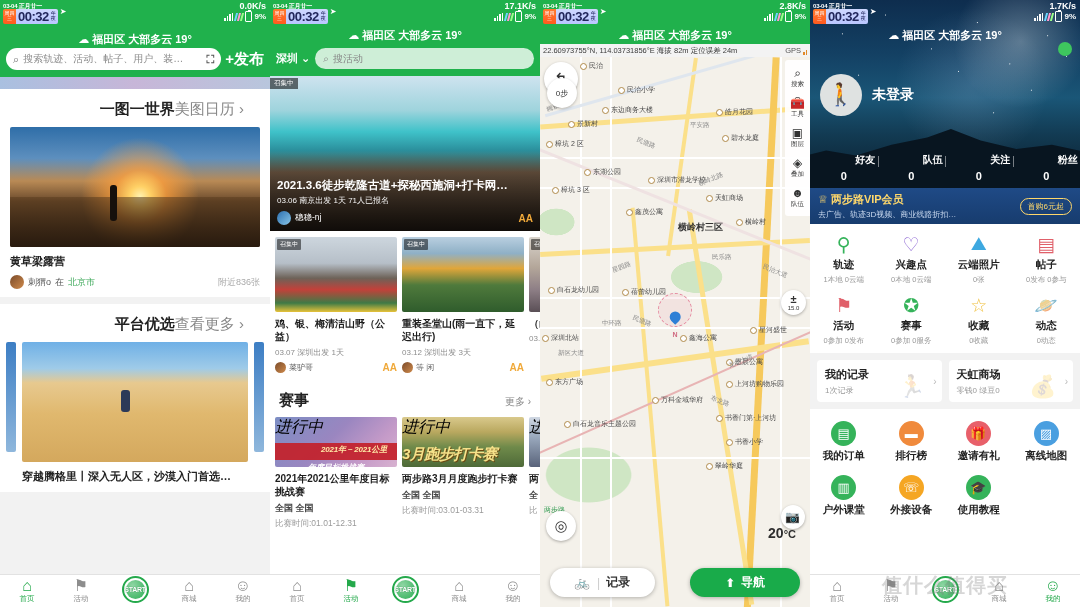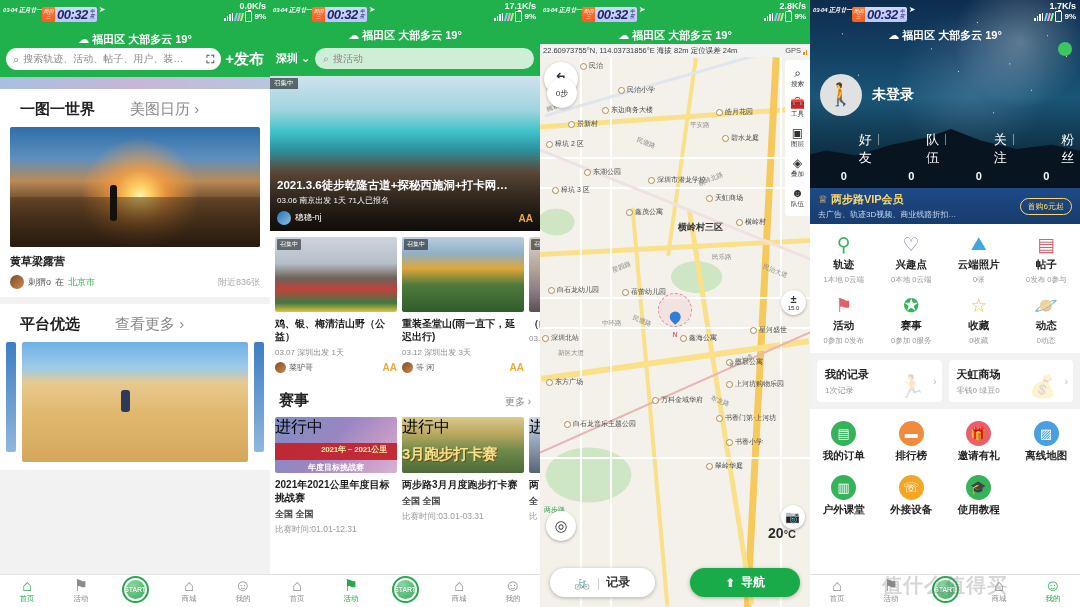--- a/index.html
+++ b/index.html
@@ -12,21 +12,21 @@
   .panel { width: 270px; height: 607px; position: relative; overflow: hidden; background: #fff; }
 
   
   .statusbar {
     height: 26px; position: relative; display: flex; align-items: center;
     color: #fff; font-size: 8px; flex-shrink: 0; overflow: hidden;
   }
   .statusbar.on-green { background: #20b14c; }
   .statusbar.on-image { background: transparent; }
   .sb-left { display: flex; align-items: flex-end; gap: 2px; padding-left: 3px; }
-  .sb-datebox { display: flex; flex-direction: row; line-height: 1; font-style: italic; }
+  .sb-datebox { display: flex; flex-direction: column; line-height: 1; }
   .sb-dateline { font-size: 6px; letter-spacing: -0.2px; white-space: nowrap; color:#fff; font-weight:bold; }
   .sb-clockrow { display: flex; align-items: stretch; height: 15px; }
   .sb-cal {
     width: 13px; background: linear-gradient(#ff7a2f,#ff5a1f); color: #fff;
     font-size: 5px; display: flex; flex-direction: column; align-items: center;
     justify-content: center; line-height: 1.05; border-radius: 2px 0 0 2px;
   }
   .sb-time {
     background: linear-gradient(#cfd8ff,#b9c6ff); color: #22275c; font-weight: bold;
     font-size: 13px; padding: 0 2px; display: flex; align-items: center; letter-spacing: -0.5px;
@@ -64,21 +64,21 @@
     flex: 1; background: #fff; border-radius: 12px; height: 22px;
     display: flex; align-items: center; padding: 0 7px; gap: 4px;
     font-size: 10px; color: #8b8b8b;
   }
   .searchbox .mag { color:#777; font-size: 11px; }
   .scan-ico { margin-left:auto; color:#555; font-size:11px; font-weight:bold; }
   .pub-btn { color: #fff; font-size: 15px; font-weight: bold; white-space: nowrap; }
   .p1-body { height: calc(607px - 26px - 18px - 33px); overflow: hidden; background: #f2f2f2; }
   .strip-top { height: 12px; background: linear-gradient(90deg,#a9c0e0,#c7b6d8,#b8c6dd); }
   .card { background: #fff; margin-bottom: 7px; padding: 0 0 8px; }
-  .card-head { display: flex; align-items: baseline; justify-content: flex-start; padding: 11px 20px 8px; gap: 35px; }
+  .card-head { display: flex; align-items: baseline; justify-content: flex-end; padding: 11px 26px 8px; }
   .card-title { font-size: 15px; font-weight: bold; color: #222; }
   .card-more { font-size: 15px; color: #888; }
   .photo { height: 120px; margin: 0 10px; border-radius: 2px; position: relative; overflow: hidden; }
   .photo.sunrise {
     background:
       radial-gradient(circle at 52% 58%, #fff3b0 0%, #ffd166 7%, rgba(255,160,60,0.75) 18%, rgba(255,140,60,0) 40%),
       linear-gradient(#2f6ea8 0%, #5d8fbe 26%, #b98a55 45%, #6a4a2c 62%, #3b2a1a 100%);
   }
   .photo.sunrise:after {
     content:''; position:absolute; left:40%; top:48%; width:7px; height:36px; border-radius:3px;
@@ -152,21 +152,21 @@
   .t-third { background: linear-gradient(#d9d4cc 0%, #b4a79a 40%, #8e7f86 70%, #5a4f56 100%); }
   .gcard .gt { font-size: 10px; font-weight: bold; color: #1d1d1d; line-height: 1.3; margin-top: 5px; }
   .gcard .gm { font-size: 8px; color: #8d8d8d; margin-top: 4px; }
   .gcard .gu { display: flex; align-items: center; gap: 3px; margin-top: 4px; font-size: 8px; color: #666; }
   .gcard .gu .avatar-s { width: 11px; height: 11px; }
   .sec { background: #fff; margin-top: 7px; }
   .sec-head { display: flex; align-items: baseline; justify-content: space-between; padding: 9px 9px 7px; }
   .sec-title { font-size: 15px; font-weight: bold; color: #222; }
   .sec-more { font-size: 10px; color: #888; }
   .rcard { width: 122px; flex-shrink: 0; }
-  .rcard .thumb { height: 56px; border-radius: 2px; position: relative; overflow: hidden; }
+  .rcard .thumb { height: 50px; border-radius: 2px; position: relative; overflow: hidden; font-style: italic; }
   .r-one { background: linear-gradient(135deg,#7c8ec4 0%, #9a86c0 45%, #c49ac8 75%, #d8b2d0 100%); }
   .r-two { background: linear-gradient(#d9c98c 0%, #b9a85f 30%, #6f8a4a 60%, #4e6a38 100%); }
   .r-three { background: linear-gradient(#cfd7e2 0%, #9aa9bd 40%, #59637a 100%); }
   .ribbon { position: absolute; left: 0; right: 0; top: 26px; height: 17px; background: #c3212a; opacity: .92; }
   .ribbon-txt { position: absolute; left: 0; right: 0; top: 27px; text-align: center;
     color: #ffe9a6; font-size: 8px; font-weight: bold; letter-spacing: -.2px; margin-left: 36px; }
   .ribbon-sub { position: absolute; left: 0; right: 0; top: 45px; text-align: center;
     color: #fff; font-size: 8px; font-weight: bold; }
   .bigword { position:absolute; left:0; right:12px; top:28px; text-align:left; color:#f6e28a;
     font-size: 15px; font-weight: bold; letter-spacing:-.5px; text-shadow: 1px 1px 0 #6b4a12; }
@@ -275,21 +275,21 @@
     background: #081520;
     clip-path: polygon(0% 58%, 10% 48%, 20% 55%, 32% 40%, 44% 30%, 52% 18%, 62% 34%, 74% 46%, 86% 40%, 100% 52%, 100% 100%, 0% 100%); }
   .green-dot { position: absolute; right: 8px; top: 42px; width: 14px; height: 14px; border-radius: 50%;
     background: #3ec65e; }
   .profile-row { position: absolute; left: 10px; top: 74px; display: flex; align-items: center; gap: 10px; }
   .avatar-lg { width: 42px; height: 42px; border-radius: 50%; background: #dfe2e1;
     display: flex; align-items: center; justify-content: center; font-size: 22px; color: #b3b8b6; }
   .nickname { color: #fff; font-size: 14px; font-weight: bold; }
   .statrow { position: absolute; left: 0; right: 0; bottom: 6px; display: flex; }
   .stat { flex: 1; text-align: center; color: #fff; position: relative; }
-  .stat .sl { font-size: 13px; font-weight: normal; margin-left: 43px; }
+  .stat .sl { font-size: 10px; font-weight: bold; margin-left: 43px; }
   .stat .sv { font-size: 11px; font-weight: bold; margin-top: 3px; }
   .stat + .stat:before { content:''; position:absolute; left:0; top: 3px; height: 11px; width: 1px;
     background: rgba(255,255,255,.45); }
   .vipbar {
     margin: 0; height: 36px; background: linear-gradient(#1f4a86,#173c6e); position: relative;
     padding: 4px 8px; color: #fff; display: flex; flex-direction: column; justify-content: center;
   }
   .vip-t { font-size: 11px; font-weight: bold; color: #ffd86b; display: flex; align-items: center; gap: 3px; }
   .vip-s { font-size: 8px; color: #c9d9ef; margin-top: 2px; }
   .vip-btn { position: absolute; right: 8px; top: 10px; border: 1px solid #ffd86b; border-radius: 9px;
@@ -394,20 +394,21 @@
 
       <div class="card">
         <div class="card-head">
           <div class="card-title">平台优选</div>
           <div class="card-more">查看更多 ›</div>
         </div>
         <div class="deck">
           <div class="side"></div>
           <div class="main">
             <div class="photo desert" style="margin:0"></div>
+            <div class="photo-cap" style="padding-left:0">穿越腾格里丨深入无人区，沙漠入门首选…</div>
           </div>
           <div class="side"></div>
         </div>
       </div>
     </div>
 
     <div class="tabbar">
       <div class="tab active">
         <div class="glyph">⌂</div>
         <div class="lbl">首页</div>

